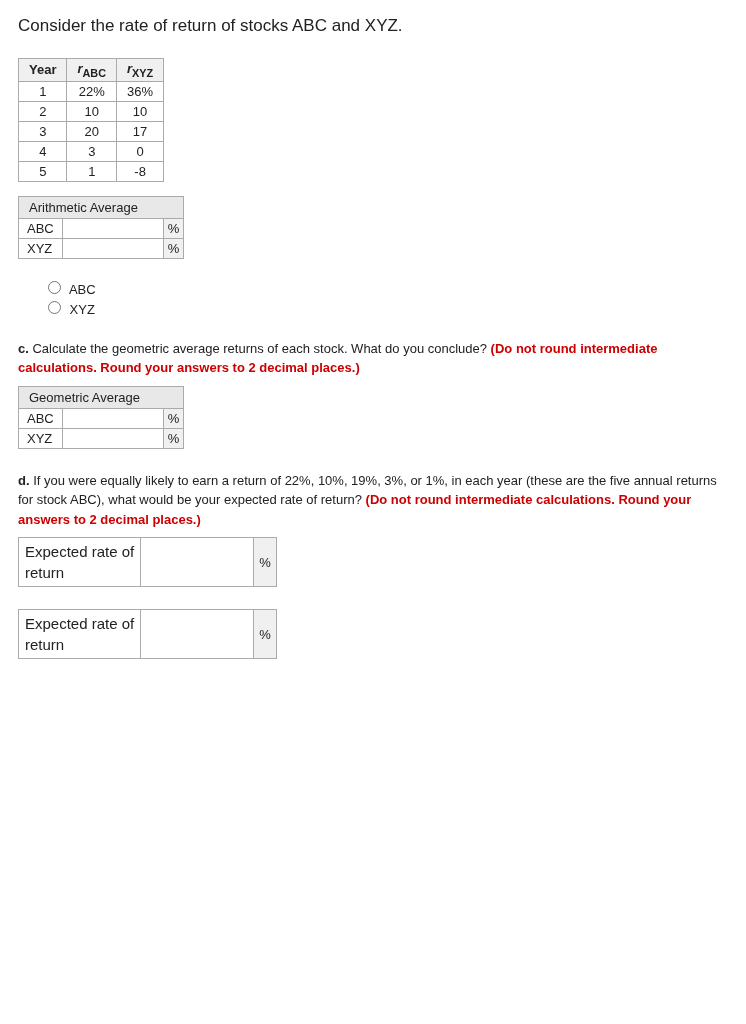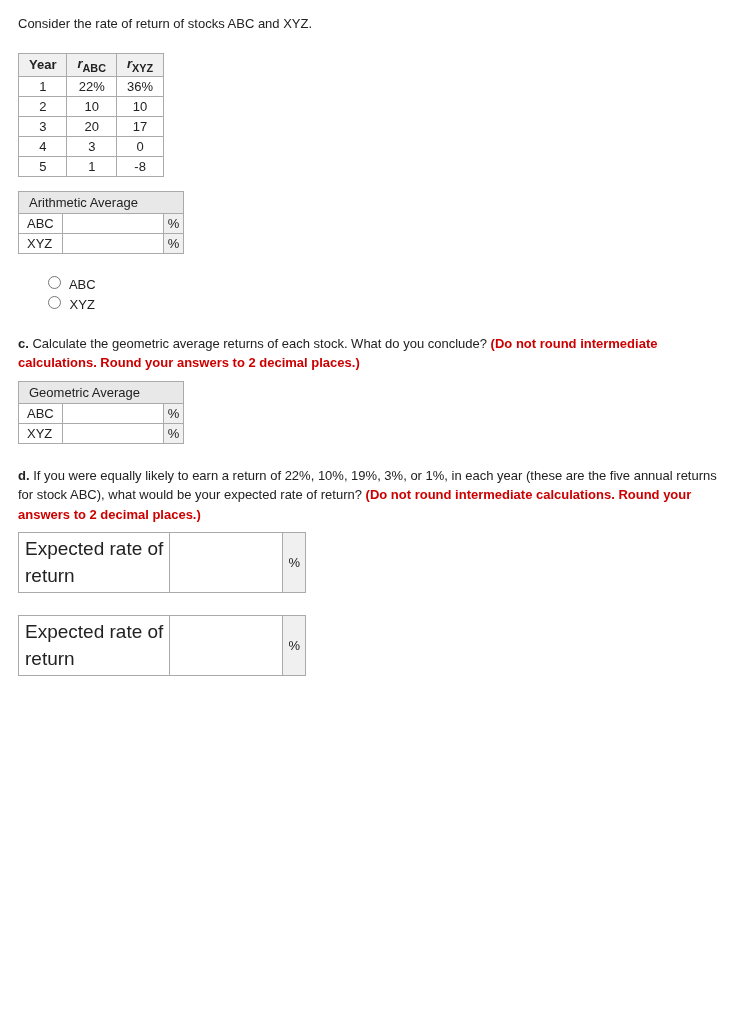--- a/index.html
+++ b/index.html
@@ -6,21 +6,21 @@
     body {
       font-family: Arial, sans-serif;
       font-size: 13px;
       color: #222;
       background: #fff;
       padding: 16px 18px;
       max-width: 746px;
     }
     .intro-text {
       margin-bottom: 12px;
-      font-size: 13px;
+      font-size: 17px;
     }
     table.data-table {
       border-collapse: collapse;
       margin-bottom: 14px;
       font-size: 13px;
     }
     table.data-table th, table.data-table td {
       border: 1px solid #aaa;
       padding: 2px 10px;
       text-align: center;
@@ -87,21 +87,21 @@
       margin-bottom: 12px;
       font-size: 13px;
     }
     .expected-table td {
       border: 1px solid #aaa;
       padding: 3px 6px;
       vertical-align: middle;
     }
     .expected-table td.label-cell {
       background: #fff;
-      font-size: 19px;
+      font-size: 15px;
       line-height: 1.4;
       min-width: 100px;
     }
     .expected-table td.input-cell input[type="text"] {
       border: none;
       outline: none;
       width: 100px;
       padding: 2px 4px;
       font-size: 13px;
       background: #fff;

